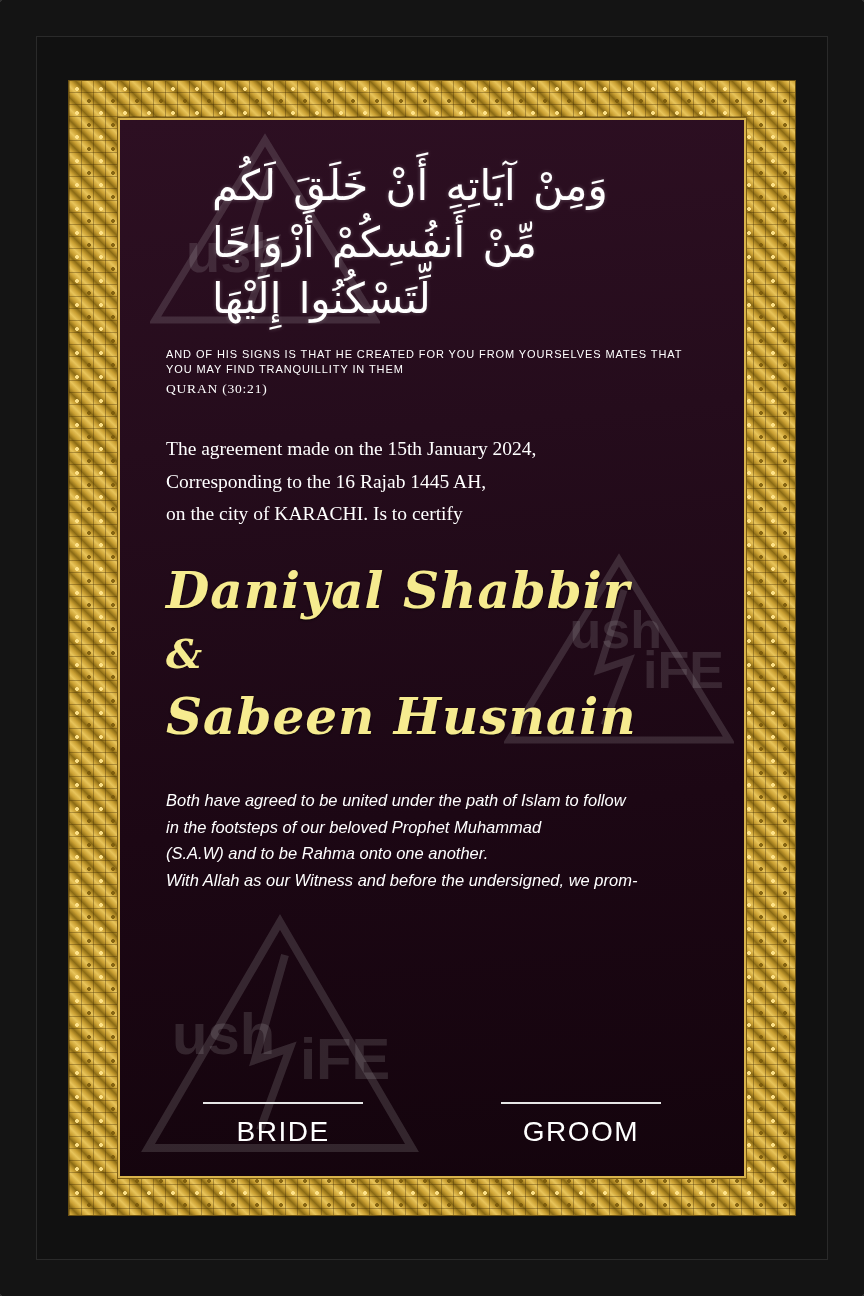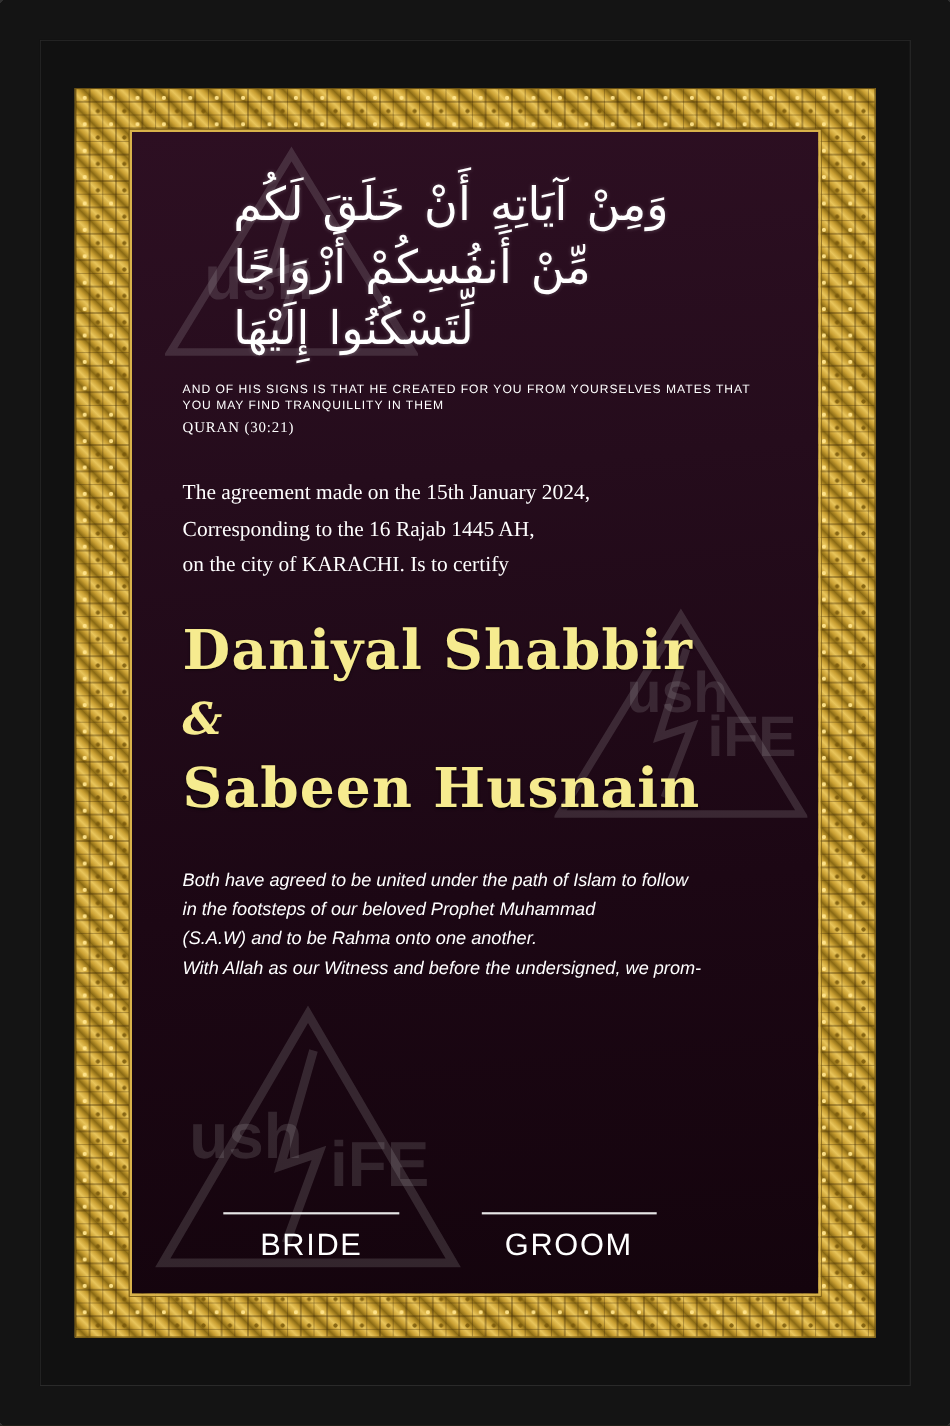--- a/index.html
+++ b/index.html
@@ -143,20 +143,21 @@
     font-size: 19.5px;
     line-height: 1.68;
     color: #ffffff;
     margin-bottom: 34px;
   }
   .couple {
     margin-top: 18px;
   }
   .name {
     font-family: "DejaVu Serif", serif;
+    font-style: italic;
     font-weight: 700;
     font-size: 50px;
     line-height: 1.05;
     color: #f6eb8f;
     letter-spacing: 1px;
     text-shadow: 0 1px 2px rgba(0,0,0,0.6);
   }
   .ampersand {
     font-family: "DejaVu Serif", serif;
     font-style: italic;
@@ -172,20 +173,21 @@
     line-height: 1.62;
     color: #ffffff;
     margin-top: 44px;
   }
   .signatures {
     position: absolute;
     left: 46px;
     right: 46px;
     bottom: 28px;
     display: flex;
+    justify-content: space-between;
   }
   .sig {
     width: 44%;
     text-align: center;
   }
   .sig-line {
     height: 2px;
     background: #e6e6e6;
     width: 68%;
     margin: 0 auto 12px auto;

